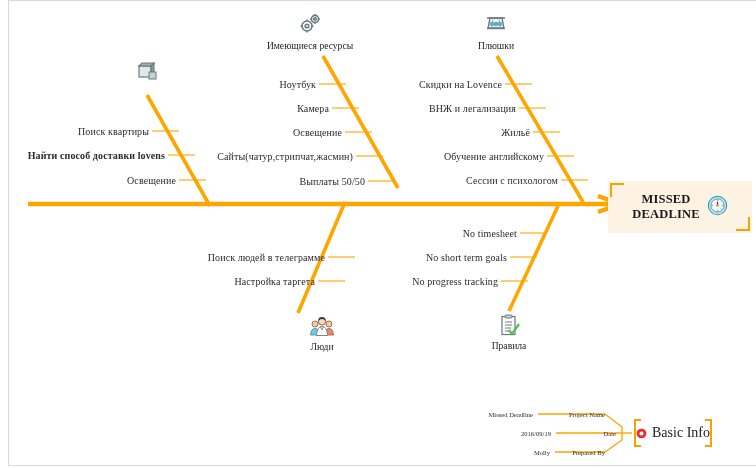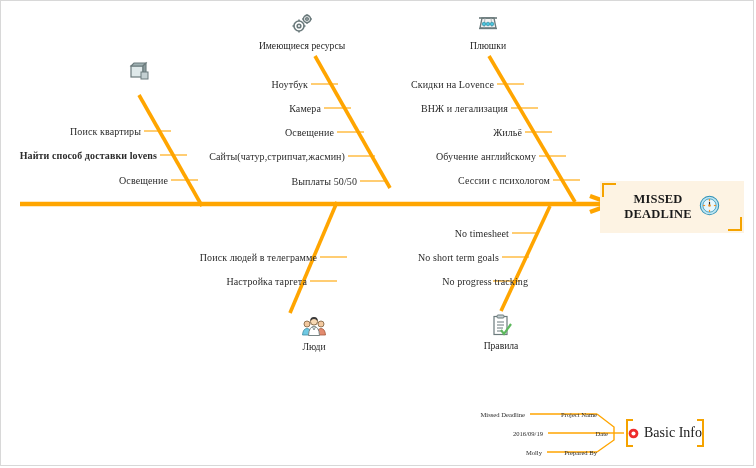--- a/index.html
+++ b/index.html
@@ -9,21 +9,21 @@
   }
   body {
     font-family: "Liberation Serif", "DejaVu Serif", serif;
     width: 756px;
     height: 468px;
     overflow: hidden;
     position: relative;
   }
   #canvas {
     position: absolute;
-    left: 0; top: 0;
+    left: 8px; top: 0;
     width: 660px;
     height: 468px;
   }
   .page-border {
     position: absolute;
     left: 0; top: 0;
     width: 754px;
     height: 466px;
     border: 1px solid #d8d8d8;
     box-sizing: border-box;
@@ -261,21 +261,21 @@
   <div class="lbl r" style="left:508px; top:108px;">ВНЖ и легализация</div>
   <div class="lbl r" style="left:522px; top:132px;">Жильё</div>
   <div class="lbl r" style="left:536px; top:156px;">Обучение английскому</div>
   <div class="lbl r" style="left:550px; top:180px;">Сессии с психологом</div>
 
   <div class="lbl r" style="left:317px; top:257px;">Поиск людей в телеграмме</div>
   <div class="lbl r" style="left:307px; top:281px;padding-left:12px;">Настройка таргета</div>
 
   <div class="lbl r" style="left:509px; top:233px;">No timesheet</div>
   <div class="lbl r" style="left:499px; top:257px;">No short term goals</div>
-  <div class="lbl r" style="left:490px; top:281px;margin-left:38px;">No progress tracking</div>
+  <div class="lbl r" style="left:490px; top:281px;">No progress tracking</div>
 
   <div class="head-box">
     <span class="corner tl"></span>
     <span class="corner br"></span>
     <div class="head-title">
       <div>MISSED</div>
       <div>DEADLINE</div>
     </div>
     <span>
       <svg viewBox="0 0 24 24" width="21" height="21">

